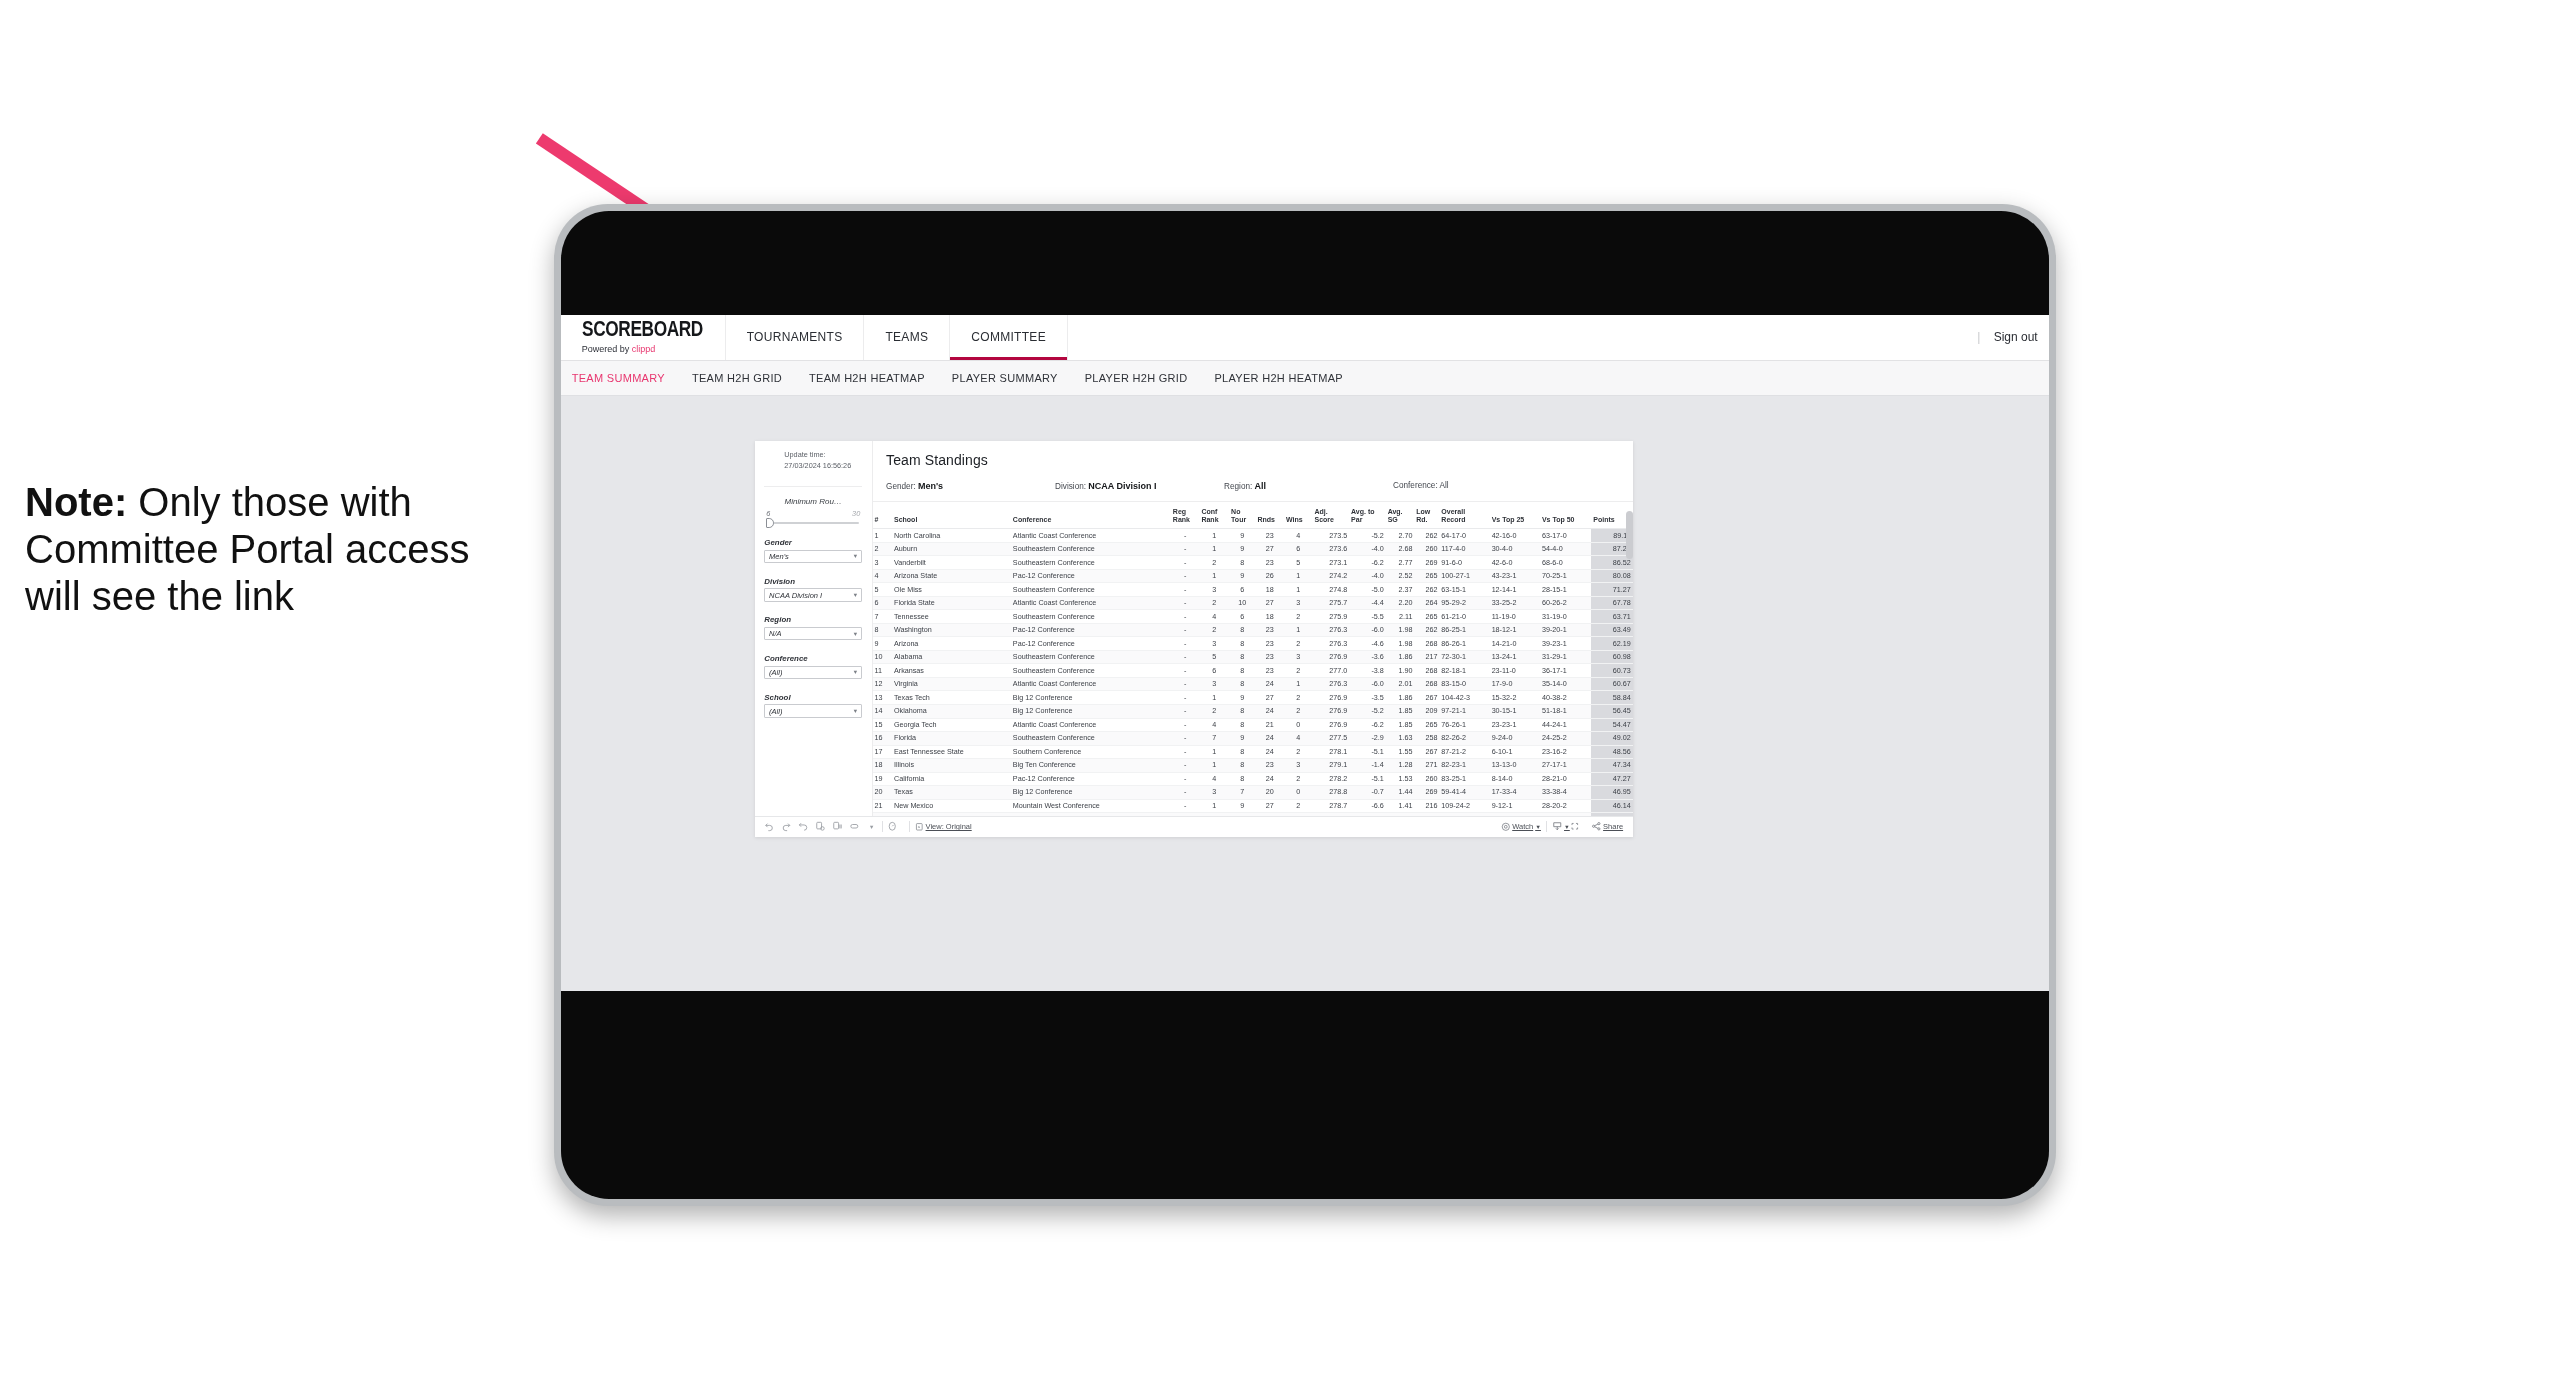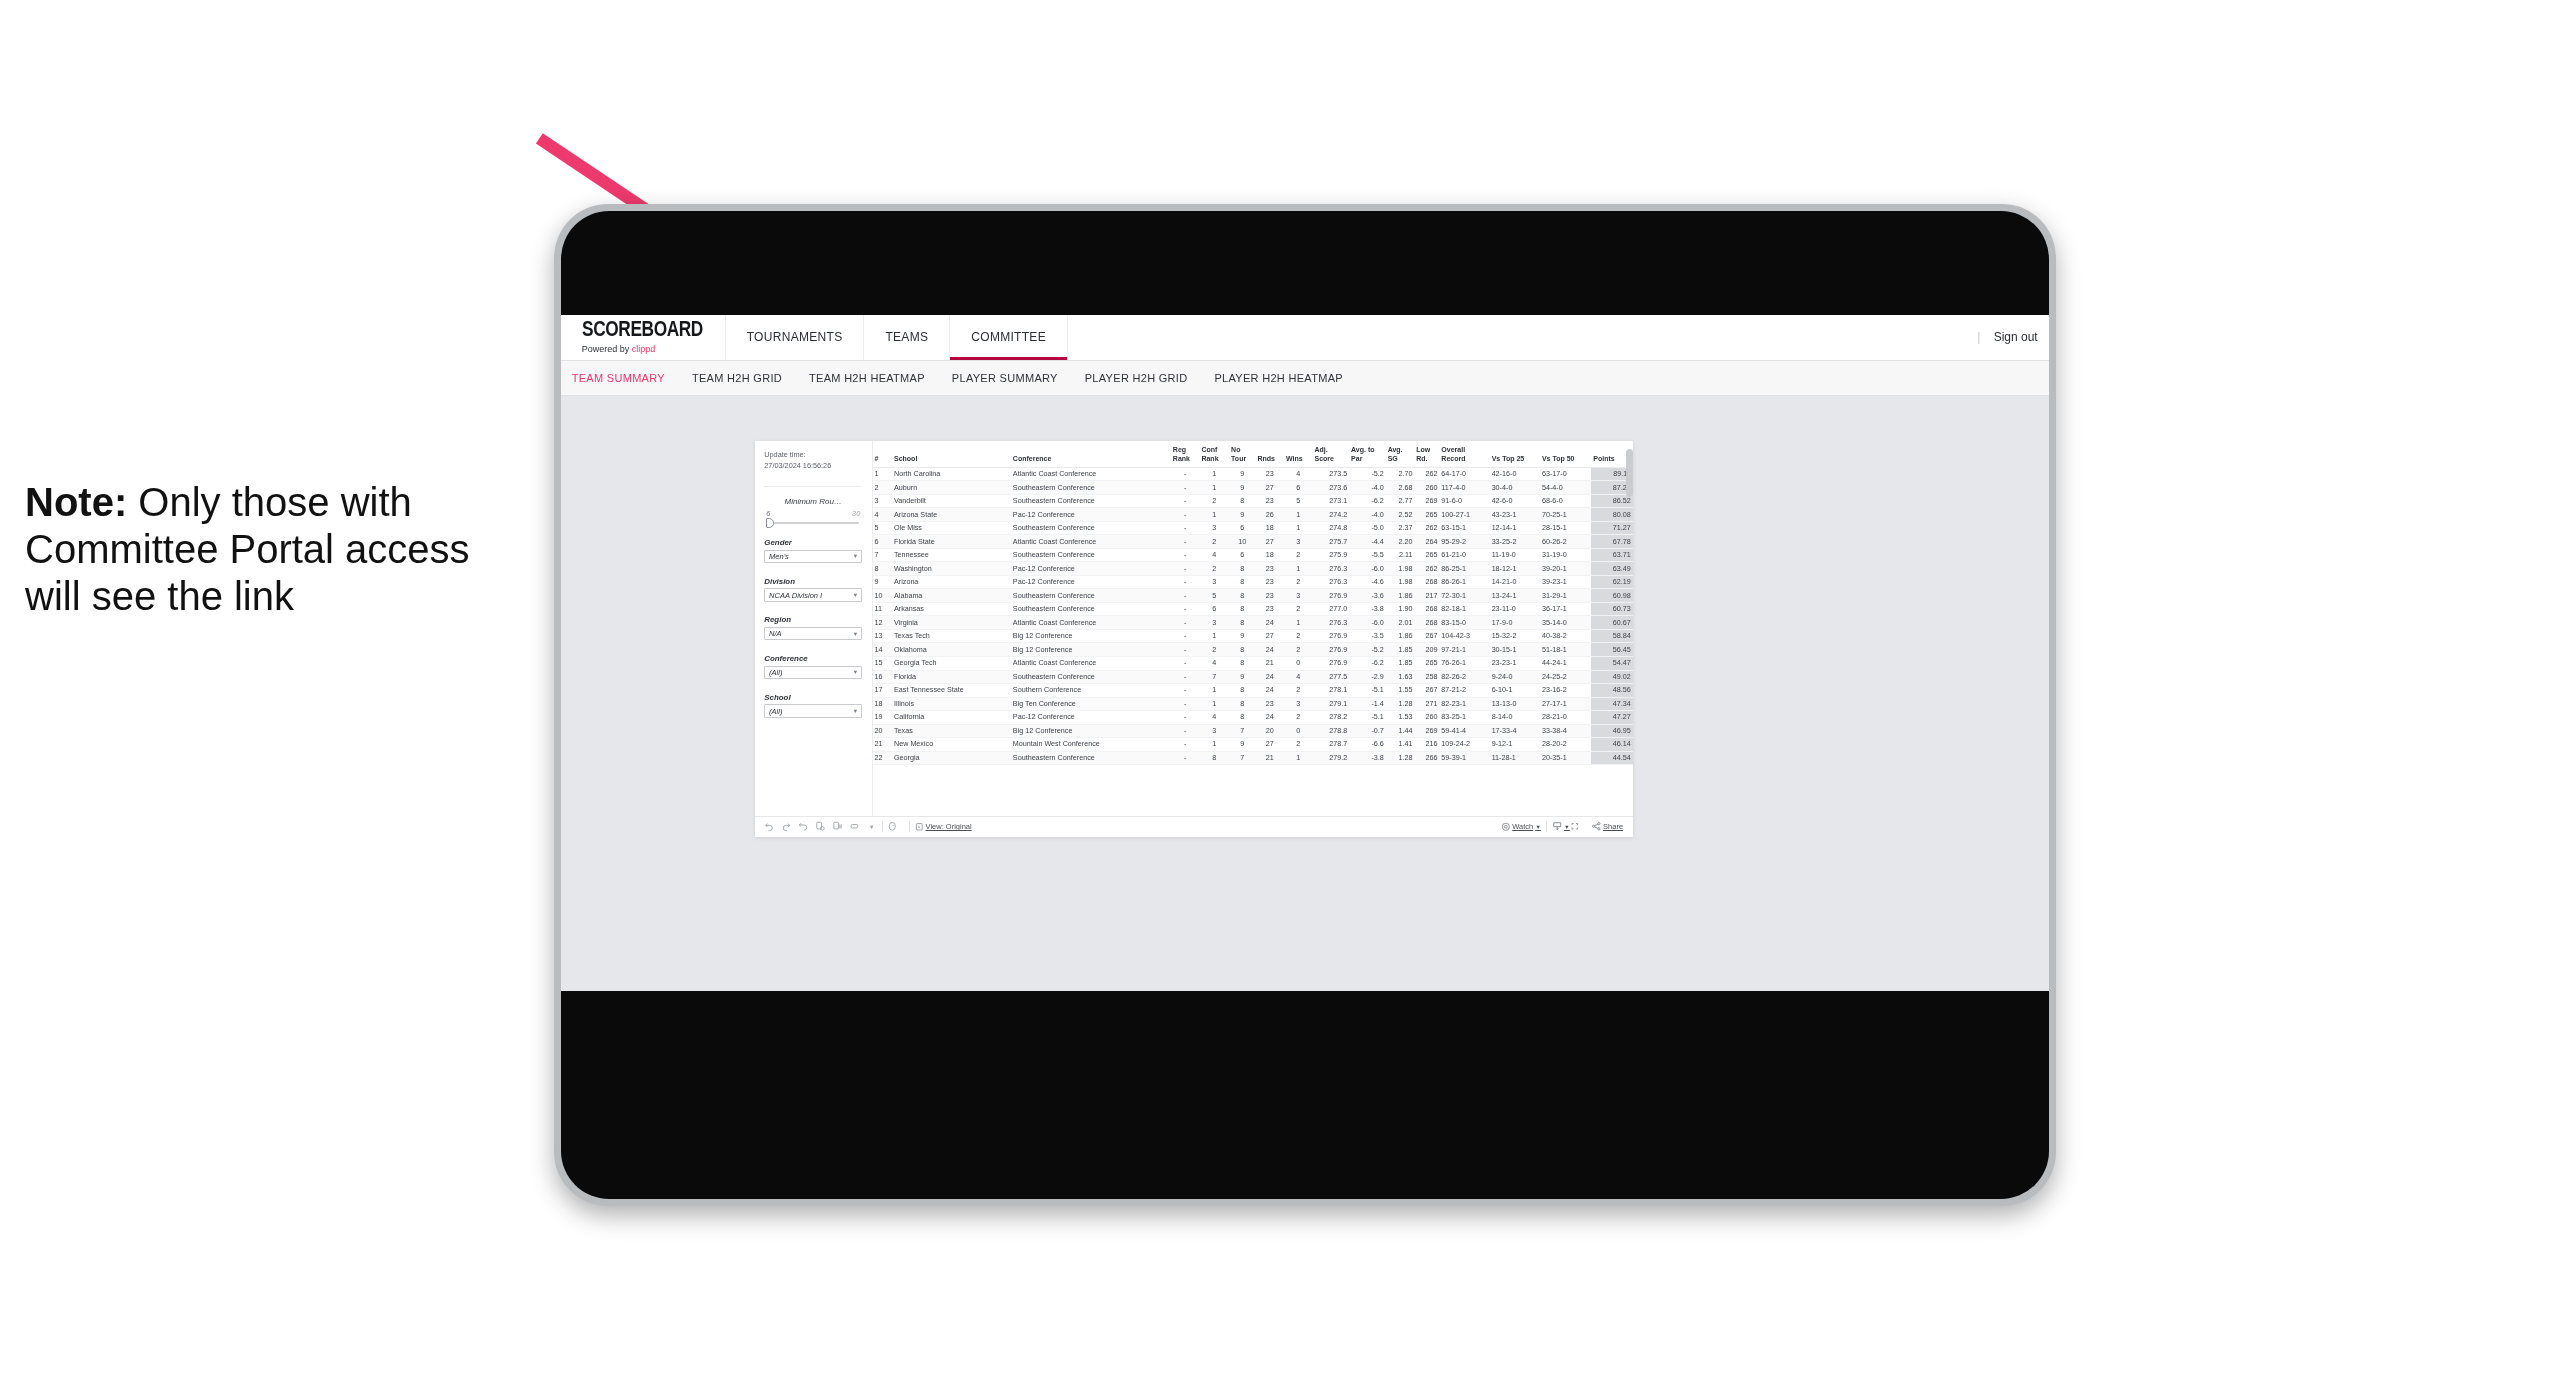--- a/index.html
+++ b/index.html
@@ -113,21 +113,21 @@
     background:#ffffff; box-shadow:0 1px 3.8px rgba(0,0,0,.10);
     display:flex; flex-direction:column;
   }
   #viz-body { display:flex; flex:1; min-height:0; }
 
   
   #filters {
     width: 118px; border-right:1px solid #ececed; padding: 9.6px 9.6px 0 9.6px;
     display:flex; flex-direction:column; gap:0;
   }
-  #update-block { font-size: 7.3px; color:#5b5f66; line-height:1.42; margin-bottom:15.3px; }
+  #update-block { font-size: 7.3px; color:#5b5f66; line-height:1.42; margin-bottom:15.3px;margin-left:20px; }
   #filters-scroll { border-top:1px solid #ededee; padding-top:9.6px; }
   .f-group { margin-bottom: 13.4px; font-style: italic; }
   .f-label { font-size: 7.9px; color:#2f3238; font-weight:700; margin-bottom:2.9px; }
   .f-label.center { text-align:center; font-weight:400; color:#3c4046; font-size:8px; }
   .f-select {
     height: 13.4px; border:1px solid #c9cbcf; background:#fff; border-radius:1px;
     display:flex; align-items:center; justify-content:space-between;
     padding: 0 2.9px 0 3.8px; font-size: 7.5px; color:#2f3238; cursor:pointer;
   }
   .f-select .chev { font-size:5.8px; color:#7d8188; }
@@ -298,20 +298,29 @@
                     <div class="f-label">School</div>
                     <div class="f-select">
                       <span>(All)</span>
                       <span class="chev">▼</span>
                     </div>
                   </div>
                 </div>
               </div>
 
               <div id="viz-main">
+                <div id="viz-head">
+                  <div id="viz-title">Team Standings</div>
+                  <div id="viz-filters-line">
+                    <div class="fl"><span>Gender:</span> <b>Men's</b></div>
+                    <div class="fl"><span>Division:</span> <b>NCAA Division I</b></div>
+                    <div class="fl"><span>Region:</span> <b>All</b></div>
+                    <div class="fl"><span>Conference:</span> <span>All</span></div>
+                  </div>
+                </div>
 
                 <div id="table-wrap">
                   <table class="standings">
                     <colgroup>
                       <col style="width:17px">
                         <col style="width:104px">
                         <col style="width:140px">
                       <col style="width:25px">
                         <col style="width:26px">
                         <col style="width:23px">

